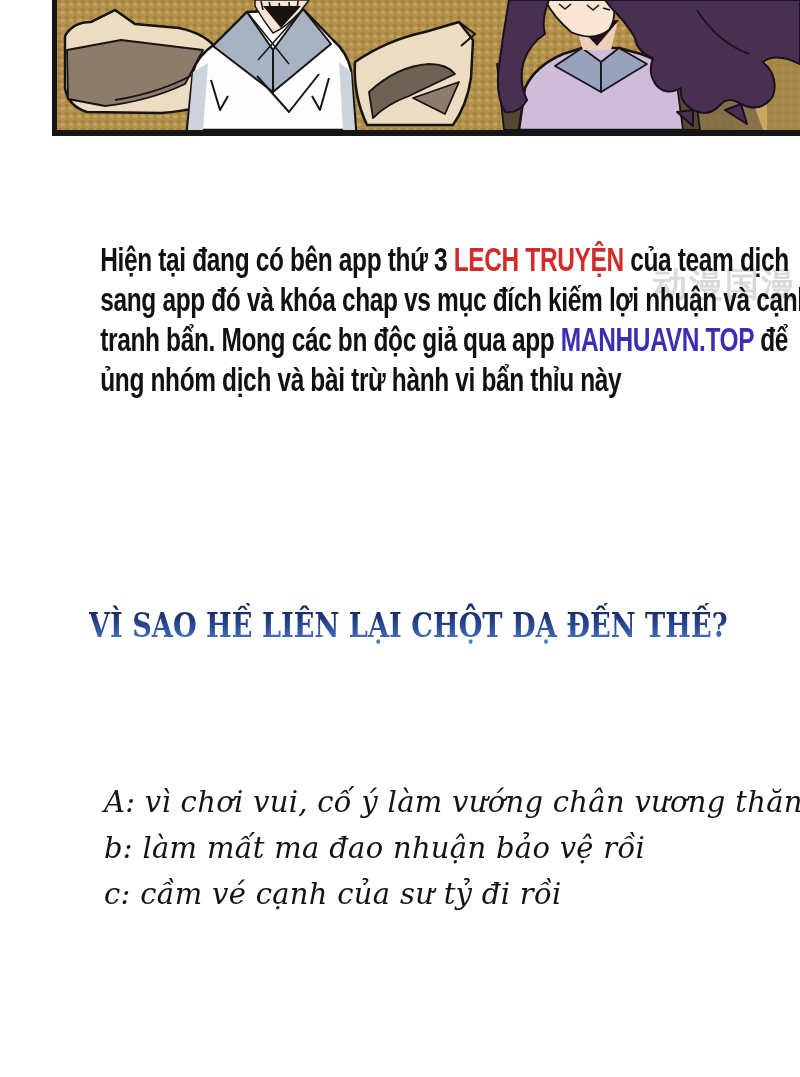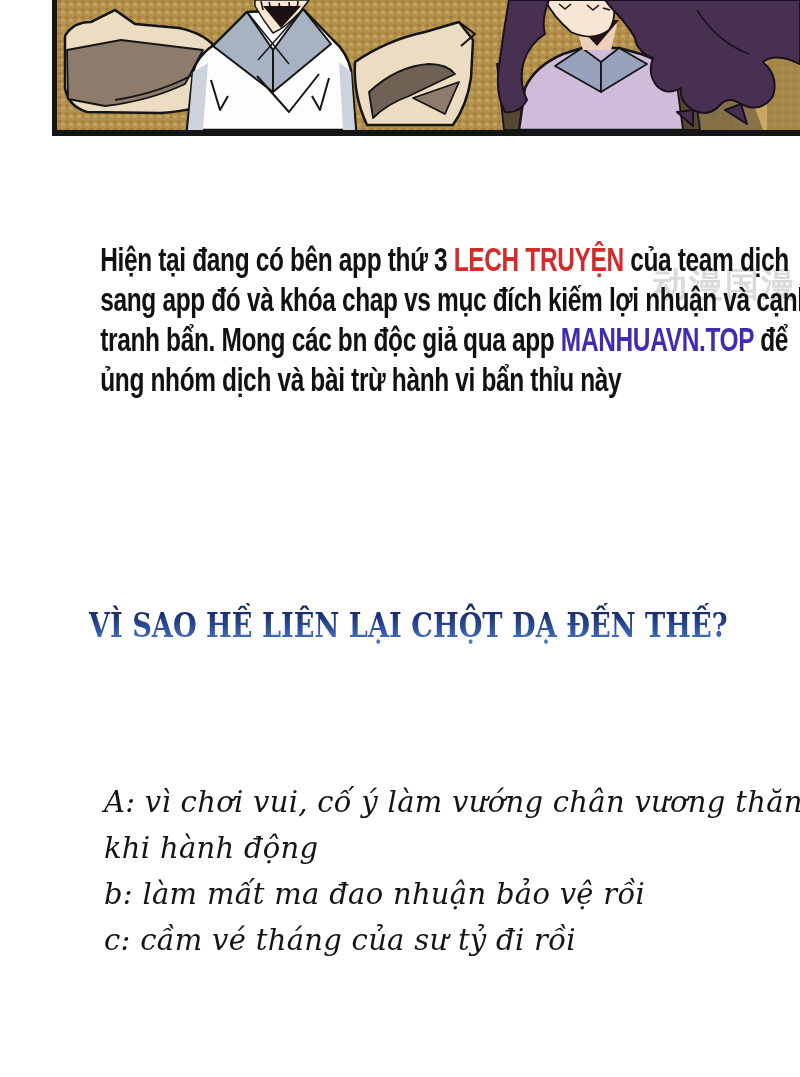--- a/index.html
+++ b/index.html
@@ -122,18 +122,17 @@
     <div class="line"><span>tranh bẩn. Mong các bn độc giả qua app </span><span class="hl-purple">MANHUAVN.TOP</span><span> để</span></div>
     <div class="line">ủng nhóm dịch và bài trừ hành vi bẩn thỉu này</div>
   </div>
 
   <div class="question">
     <span class="q-text">VÌ SAO HỀ LIÊN LẠI CHỘT DẠ ĐẾN THẾ?</span>
   </div>
 
   <div class="options">
     <div class="opt">A: vì chơi vui, cố ý làm vướng chân vương thăng</div>
-    <div class="opt">khi hành động</div>
     <div class="opt">b: làm mất ma đao nhuận bảo vệ rồi</div>
-    <div class="opt">c: cầm vé tháng của sư tỷ đi rồi</div>
+    <div class="opt">c: cầm vé cạnh của sư tỷ đi rồi</div>
   </div>
 
 </div>
 
 </body></html>

